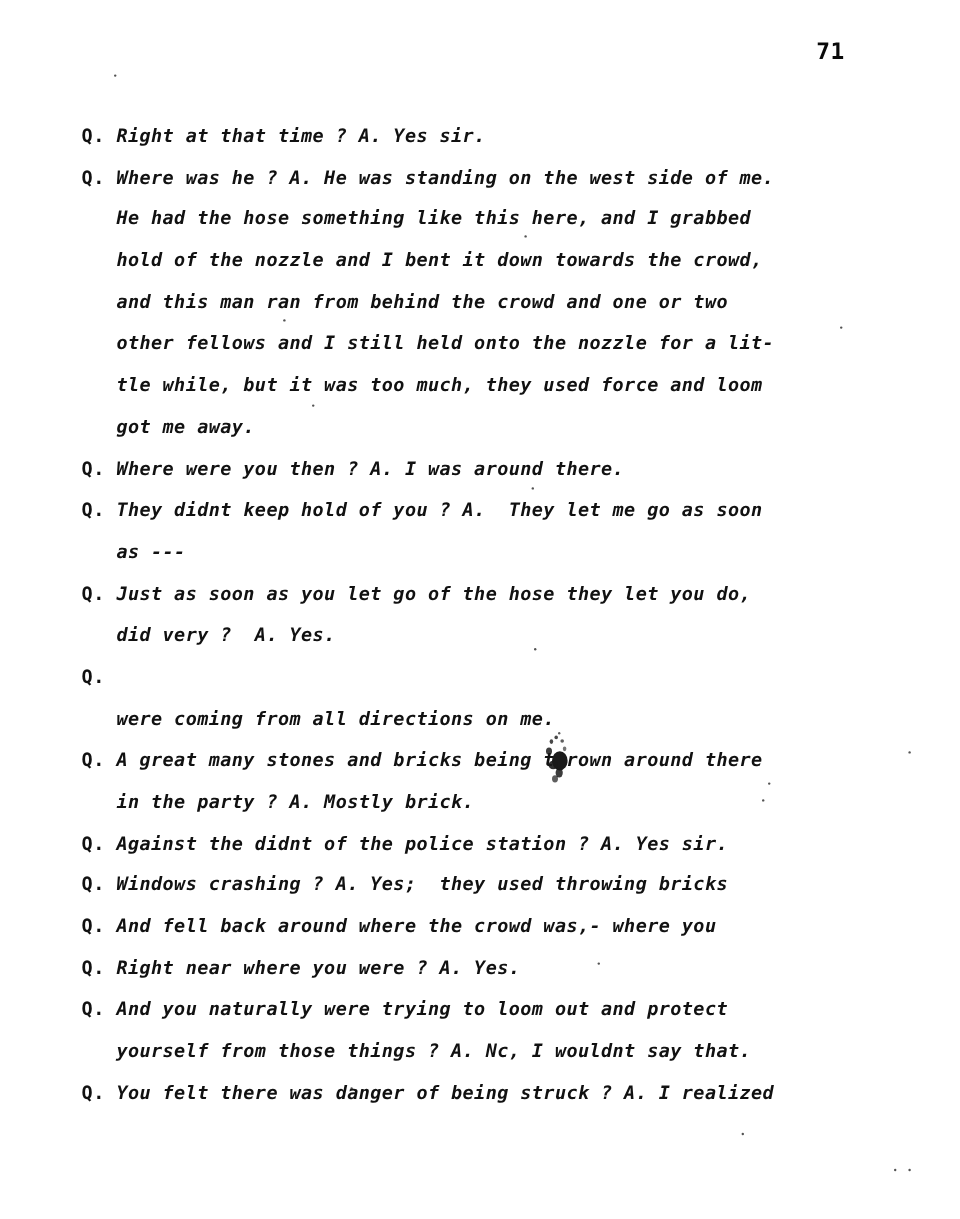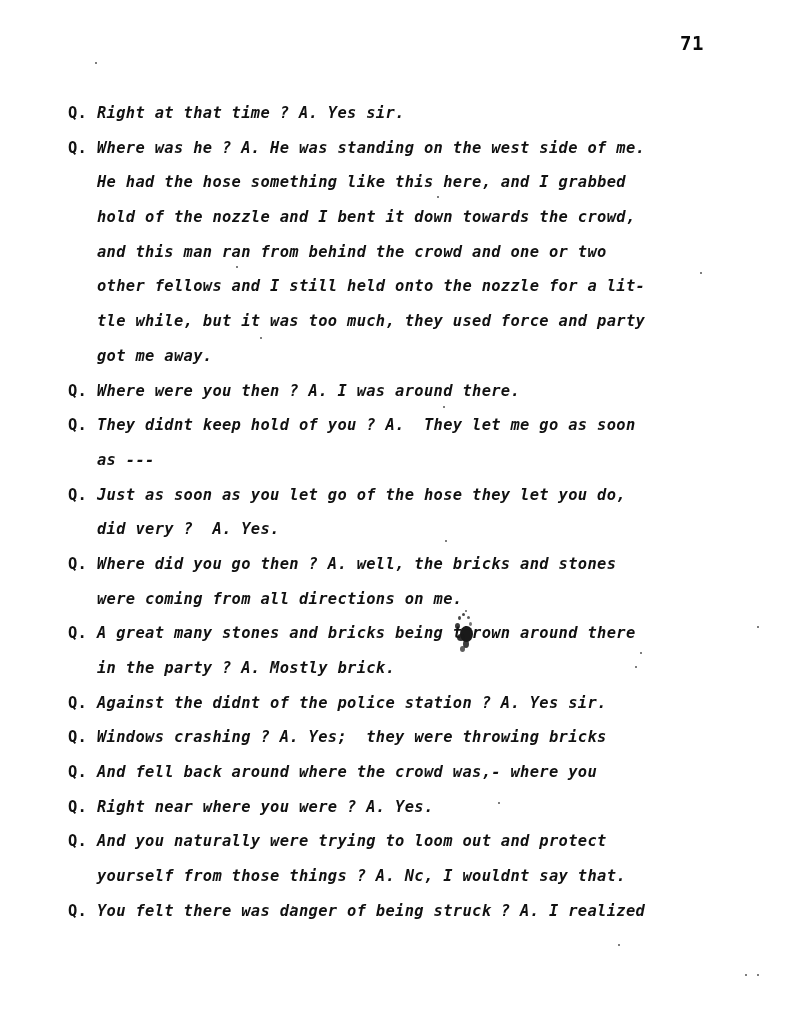--- a/index.html
+++ b/index.html
@@ -87,33 +87,33 @@
 
   <div class="page-number">71</div>
 
   <div class="transcript">
       <div class="line"><span class="marker">Q.</span><span class="linetext">Right at that time ? A. Yes sir.</span></div>
       <div class="line"><span class="marker">Q.</span><span class="linetext">Where was he ? A. He was standing on the west side of me.</span></div>
       <div class="line cont"><span class="linetext">He had the hose something like this here, and I grabbed</span></div>
       <div class="line cont"><span class="linetext">hold of the nozzle and I bent it down towards the crowd,</span></div>
       <div class="line cont"><span class="linetext">and this man ran from behind the crowd and one or two</span></div>
       <div class="line cont"><span class="linetext">other fellows and I still held onto the nozzle for a lit-</span></div>
-      <div class="line cont"><span class="linetext">tle while, but it was too much, they used force and party</span></div>
+      <div class="line cont"><span class="linetext">tle while, but it was too much, they used force and loom</span></div>
       <div class="line cont"><span class="linetext">got me away.</span></div>
       <div class="line"><span class="marker">Q.</span><span class="linetext">Where were you then ? A. I was around there.</span></div>
       <div class="line"><span class="marker">Q.</span><span class="linetext">They didnt keep hold of you ? A.  They let me go as soon</span></div>
       <div class="line cont"><span class="linetext">as ---</span></div>
       <div class="line"><span class="marker">Q.</span><span class="linetext">Just as soon as you let go of the hose they let you do,</span></div>
       <div class="line cont"><span class="linetext">did very ?  A. Yes.</span></div>
-      <div class="line"><span class="marker">Q.</span><span class="linetext">Where did you go then ? A. well, the bricks and stones</span></div>
+      <div class="line"><span class="marker">Q.</span></div>
       <div class="line cont"><span class="linetext">were coming from all directions on me.</span></div>
       <div class="line"><span class="marker">Q.</span><span class="linetext">A great many stones and bricks being thrown around there</span><span class="smudge"><span class="speck" style="left: 7px; top: 16px; width: 13px; height: 16px; opacity: 1;"></span><span class="speck" style="left: 4px; top: 24px; width: 8px; height: 7px; opacity: 0.9;"></span><span class="speck" style="left: 9px; top: 3px; width: 3px; height: 3px; opacity: 0.8;"></span><span class="speck" style="left: 12px; top: 0px; width: 2px; height: 2px; opacity: 0.7;"></span><span class="speck" style="left: 5px; top: 6px; width: 3px; height: 4px; opacity: 0.8;"></span><span class="speck" style="left: 14px; top: 6px; width: 3px; height: 3px; opacity: 0.7;"></span><span class="speck" style="left: 2px; top: 13px; width: 5px; height: 6px; opacity: 0.85;"></span><span class="speck" style="left: 10px; top: 30px; width: 6px; height: 8px; opacity: 0.85;"></span><span class="speck" style="left: 7px; top: 36px; width: 5px; height: 6px; opacity: 0.7;"></span><span class="speck" style="left: 16px; top: 12px; width: 3px; height: 4px; opacity: 0.6;"></span></span></div>
       <div class="line cont"><span class="linetext">in the party ? A. Mostly brick.</span></div>
       <div class="line"><span class="marker">Q.</span><span class="linetext">Against the didnt of the police station ? A. Yes sir.</span></div>
-      <div class="line"><span class="marker">Q.</span><span class="linetext">Windows crashing ? A. Yes;  they were throwing bricks</span></div>
+      <div class="line"><span class="marker">Q.</span><span class="linetext">Windows crashing ? A. Yes;  they used throwing bricks</span></div>
       <div class="line"><span class="marker">Q.</span><span class="linetext">And fell back around where the crowd was,- where you</span></div>
       <div class="line"><span class="marker">Q.</span><span class="linetext">Right near where you were ? A. Yes.</span></div>
       <div class="line"><span class="marker">Q.</span><span class="linetext">And you naturally were trying to loom out and protect</span></div>
       <div class="line cont"><span class="linetext">yourself from those things ? A. Nc, I wouldnt say that.</span></div>
       <div class="line"><span class="marker">Q.</span><span class="linetext">You felt there was danger of being struck ? A. I realized</span></div>
     </div>
 
   <div class="speck" style="left:95px; top:62px; width:2px; height:2px;"></div>
   <div class="speck" style="left:437px; top:196px; width:2px; height:2px;"></div>
   <div class="speck" style="left:236px; top:266px; width:2px; height:2px;"></div>

